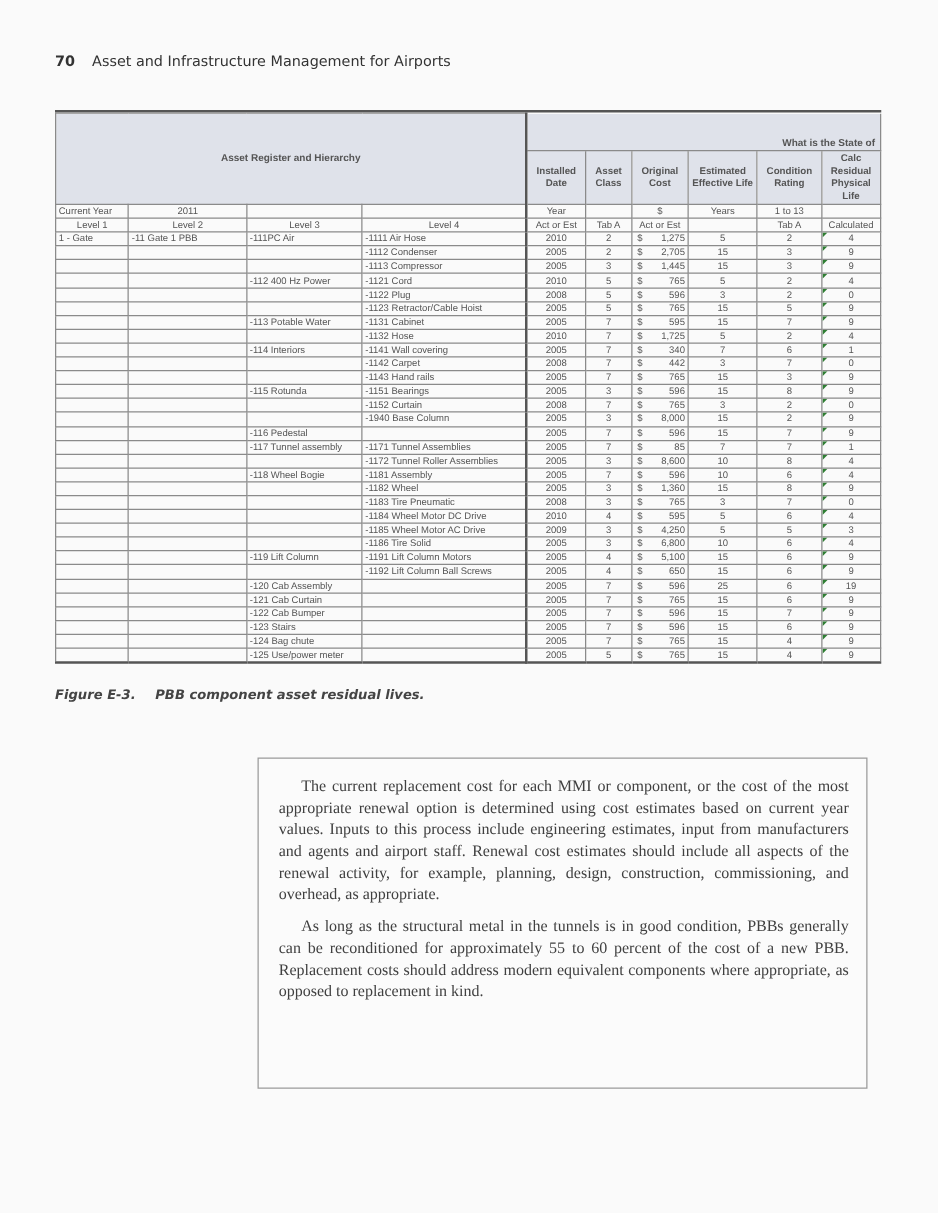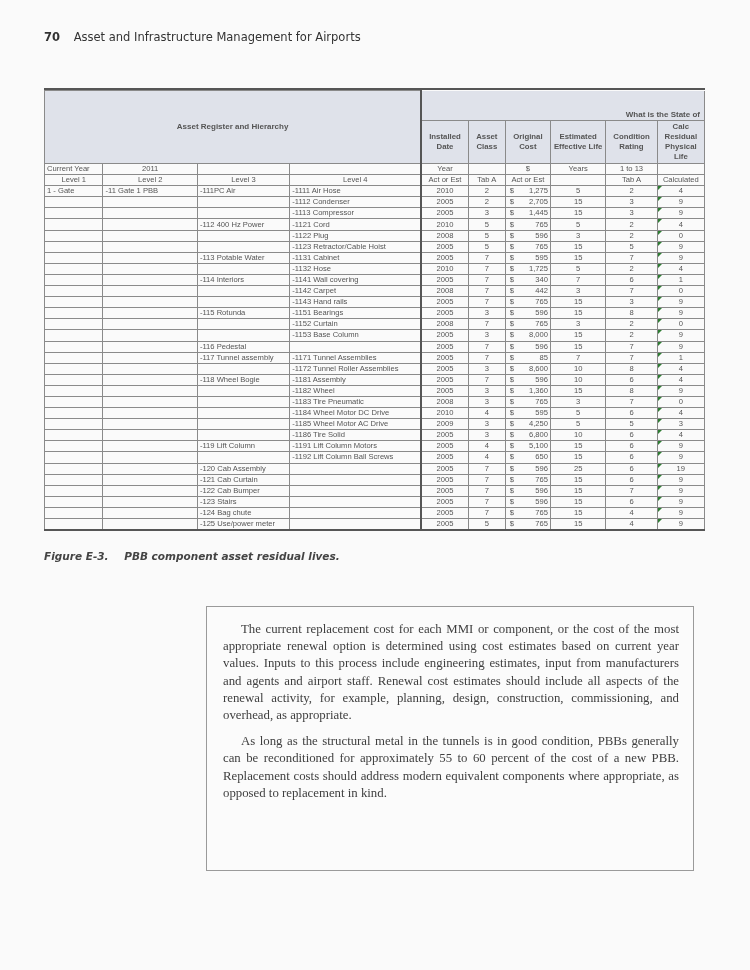--- a/index.html
+++ b/index.html
@@ -1,17 +1,17 @@
 <!DOCTYPE html>
 <html><head>
 <meta charset="utf-8">
 <style>
   html, body { margin:0; padding:0; background:#fafafa; }
   body { width:750px; height:970px; position:relative; overflow:hidden; font-family:"DejaVu Sans", sans-serif; color:#333; }
-  .running-head { position:absolute; left:44px; top:30px; font-size:11.5px; color:#333; font-family:"DejaVu Sans", sans-serif; }
+  .running-head { position:absolute; left:44px; top:42px; font-size:11.5px; color:#333; font-family:"DejaVu Sans", sans-serif; }
   .running-head .pg { font-weight:bold; margin-right:10px; }
   .figure { position:absolute; left:44px; top:88px; width:661px; border-top:2px solid #555; }
   table.sheet { border-collapse:collapse; width:100%; table-layout:fixed; font-family:"Liberation Sans", sans-serif; font-size:7.6px; color:#555; }
   table.sheet td { border:1px solid #8a8a8a; padding:0 2px; height:10.1px; line-height:10px; white-space:nowrap; overflow:hidden; }
   .hdr-bg { background:#dfe2ea; }
   .hdr-main { text-align:center; font-weight:bold; font-size:8px; color:#555; vertical-align:middle; }
   .hdr-col { text-align:center; font-weight:bold; font-size:7.8px; line-height:10px; vertical-align:middle; white-space:normal !important; }
   .state { text-align:right; font-weight:bold; font-size:8px; padding-right:4px !important; vertical-align:bottom; }
   .c { text-align:center; }
   .r { text-align:right; }
@@ -237,21 +237,21 @@
           <td class="c">7</td>
           <td class="r cost" style="position: relative;"><span style="position: absolute; left: 4px;">$</span><span>765</span></td>
           <td class="c">3</td>
           <td class="c">2</td>
           <td class="c flag">0</td>
         </tr>
         <tr>
           <td></td>
           <td></td>
           <td></td>
-          <td class="thick-r">-1153 Base Column</td>
+          <td class="thick-r">-1940 Base Column</td>
           <td class="c">2005</td>
           <td class="c">3</td>
           <td class="r cost" style="position: relative;"><span style="position: absolute; left: 4px;">$</span><span>8,000</span></td>
           <td class="c">15</td>
           <td class="c">2</td>
           <td class="c flag">9</td>
         </tr>
         <tr>
           <td></td>
           <td></td>

